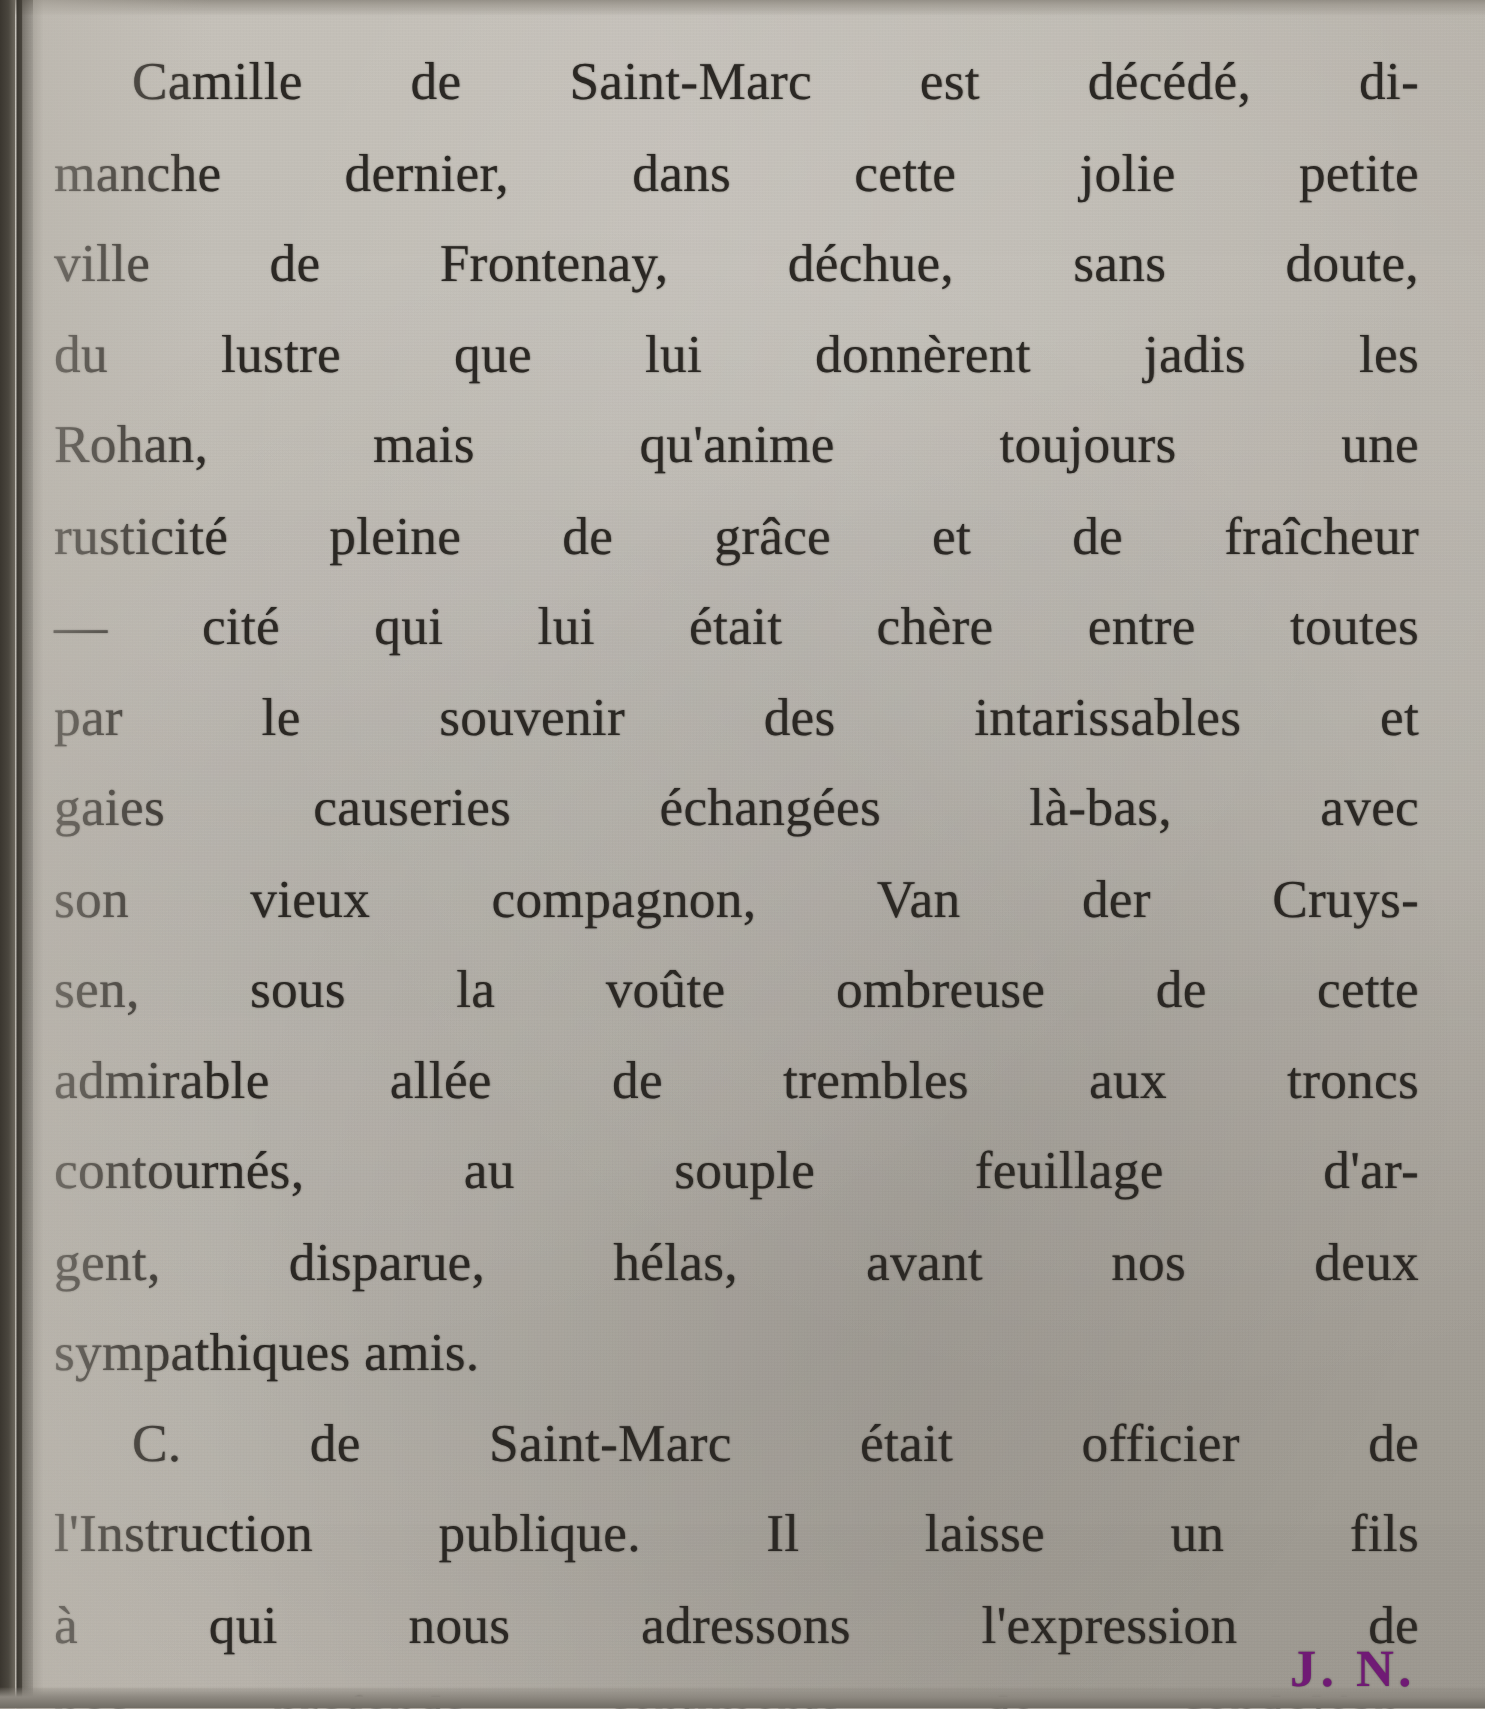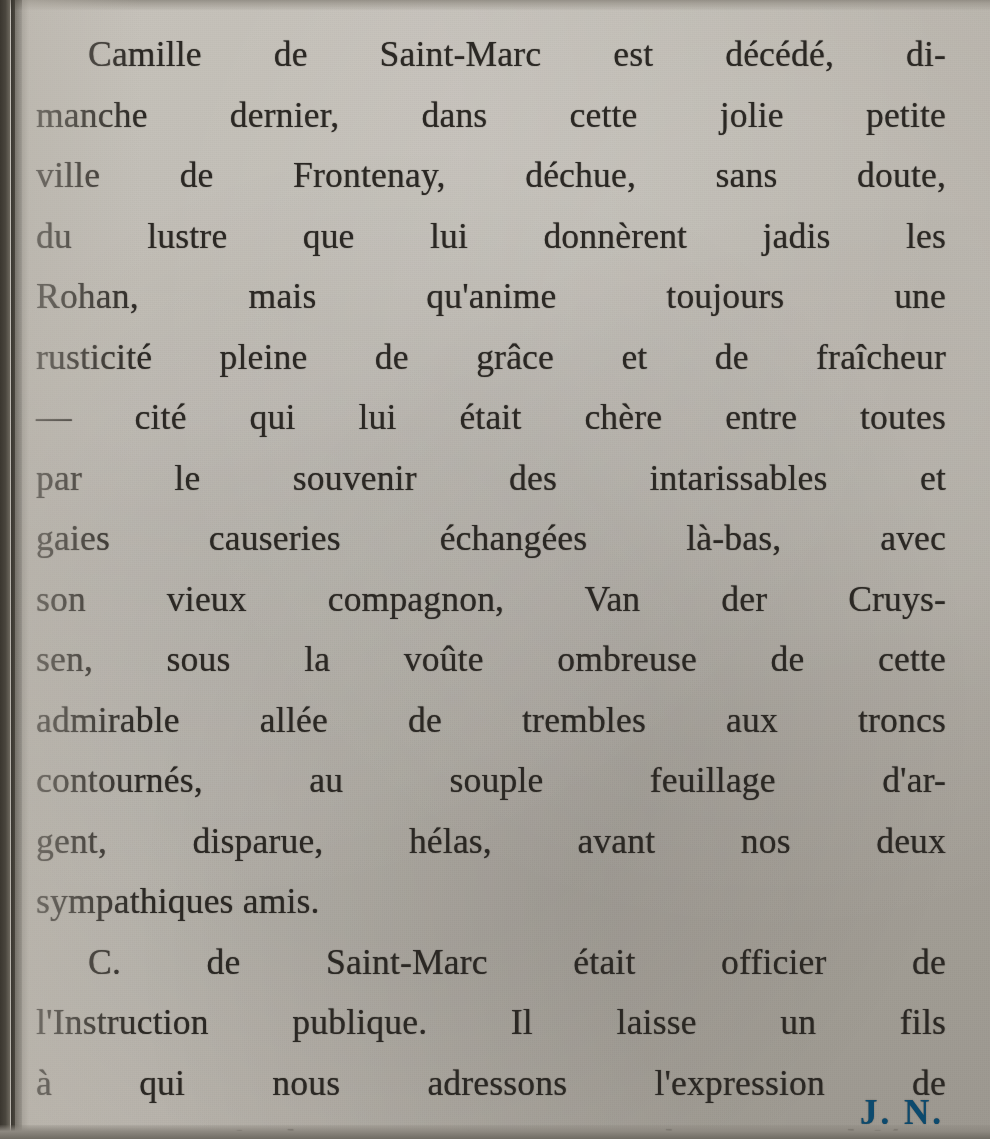--- a/index.html
+++ b/index.html
@@ -110,21 +110,21 @@
   .para > .line.last {
     text-align: left;
     text-align-last: left;
   }
   #signature {
     position: absolute;
     right: 46px;
     bottom: 6px;
     font-size: 35px;
     font-weight: bold;
-    color: #0c4a6e;
+    color: #701a75;
     letter-spacing: 3px;
     text-shadow: 0 0 1.2px rgba(40,36,32,0.6);
   }
   
   #fade-left {
     position: absolute;
     left: 22px;
     top: 0;
     bottom: 0;
     width: 120px;

